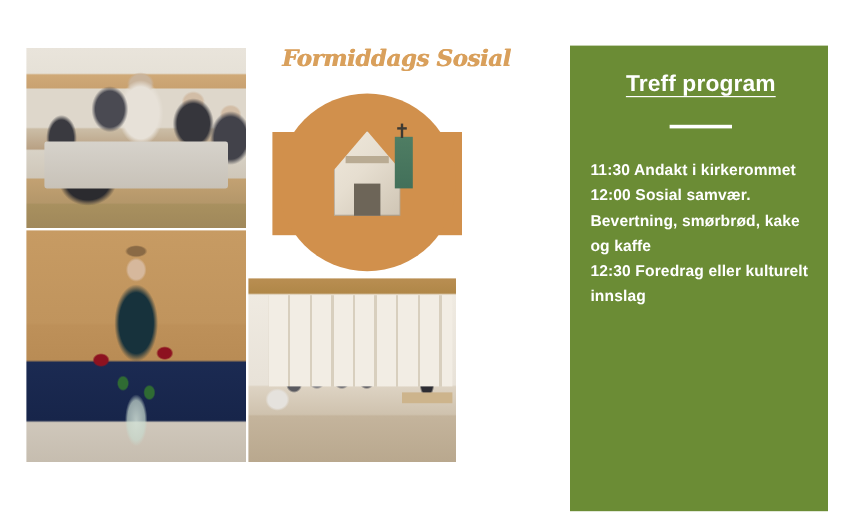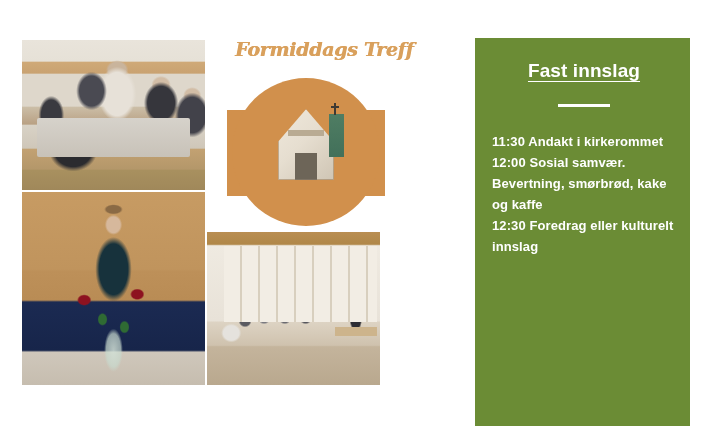--- a/index.html
+++ b/index.html
@@ -306,26 +306,26 @@
     <div class="photo-circle-wrap">
       <div class="photo-circle-bar"></div>
       <div class="photo-circle-ring"></div>
       <div class="photo-circle">
         <div class="church-gable"></div>
         <div class="church-tower"></div>
         <div class="church-cross"></div>
       </div>
     </div>
 
-    <div class="collage-title">Formiddags Treff</div>
+    <div class="collage-title">Formiddags Sosial</div>
   </div>
 
   <div class="program-panel">
 
-    <div class="program-heading">Fast innslag</div>
+    <div class="program-heading">Treff program</div>
 
     <div class="program-rule"></div>
 
     <div class="program-body">11:30 Andakt i kirkerommet
 12:00 Sosial samvær. Bevertning, smørbrød, kake og kaffe
 12:30 Foredrag eller kulturelt innslag</div>
   </div>
 
 </div>
 

